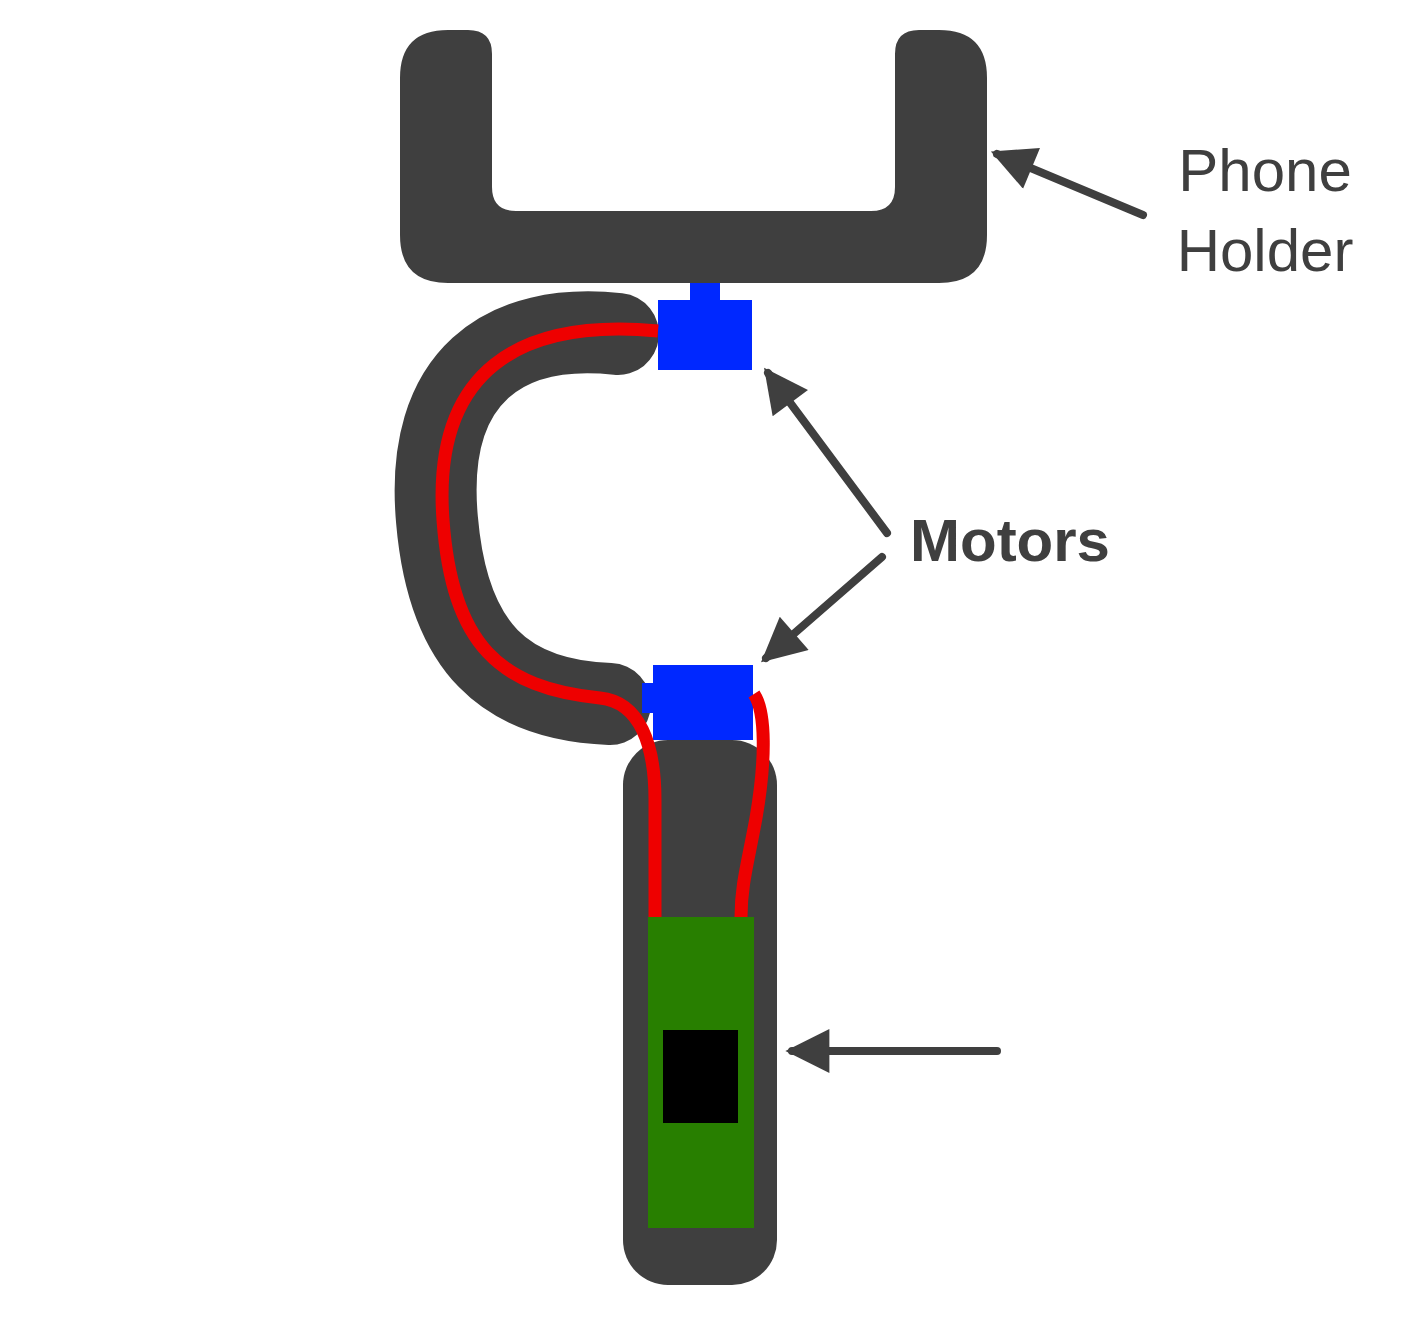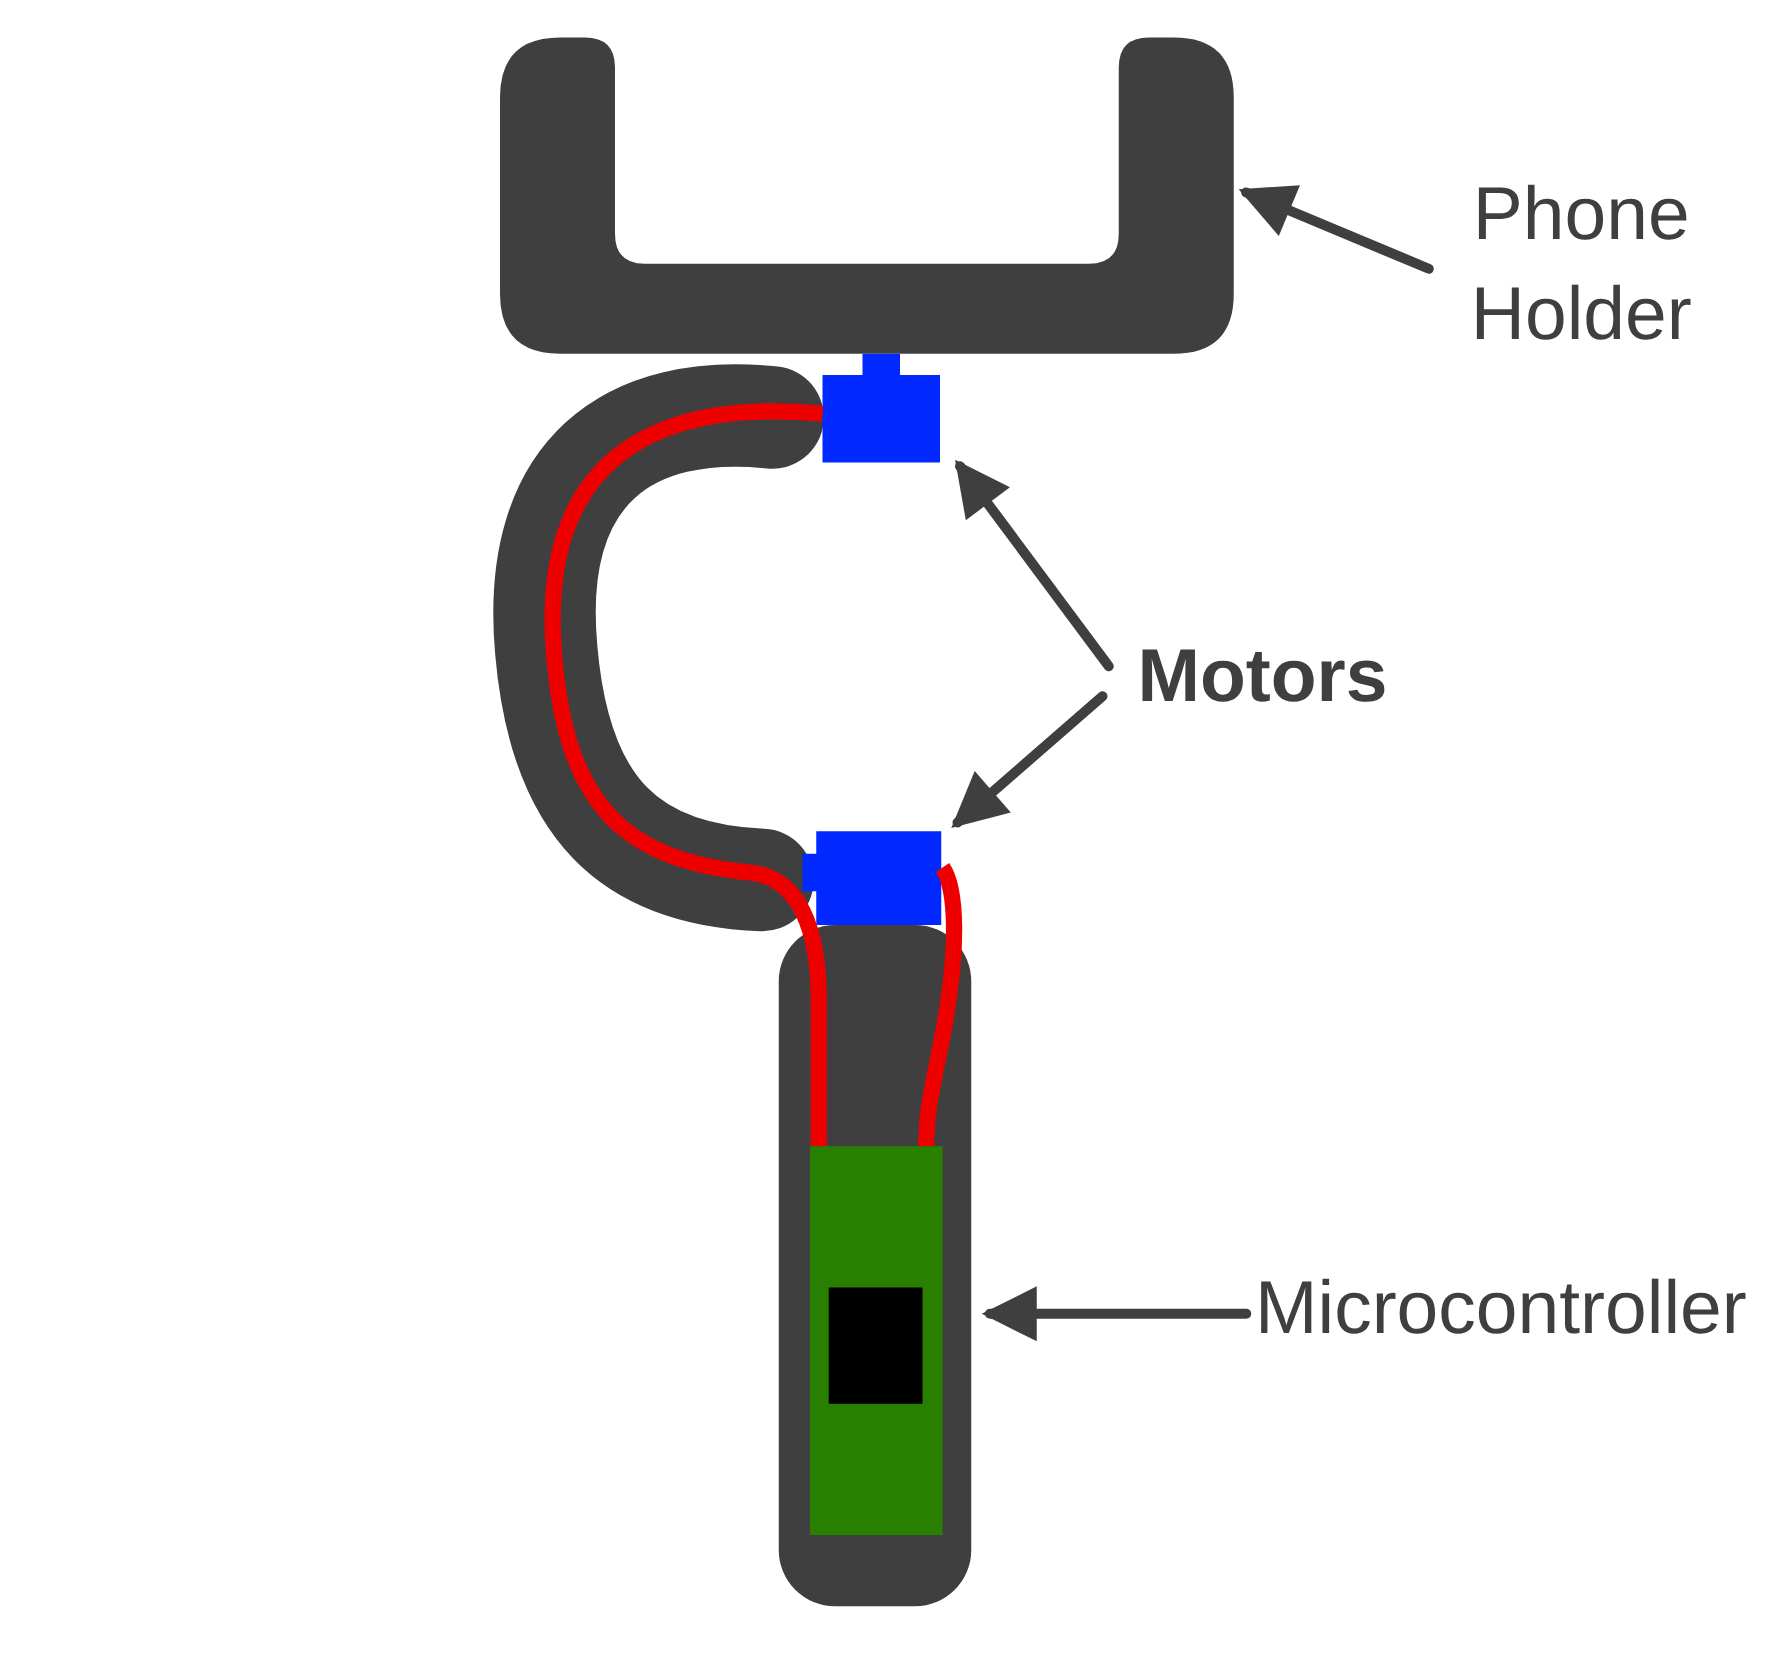--- a/index.html
+++ b/index.html
@@ -108,15 +108,14 @@
     <line x1="1143" y1="215" x2="997" y2="154" stroke="#3f3f3f" stroke-width="8" stroke-linecap="round" marker-end="url(#ah)"></line>
     <line x1="887" y1="533" x2="768" y2="373" stroke="#3f3f3f" stroke-width="8" stroke-linecap="round" marker-end="url(#ah)"></line>
     <line x1="882" y1="557" x2="766" y2="658" stroke="#3f3f3f" stroke-width="8" stroke-linecap="round" marker-end="url(#ah)"></line>
     <line x1="997" y1="1051" x2="792" y2="1051" stroke="#3f3f3f" stroke-width="8" stroke-linecap="round" marker-end="url(#ah)"></line>
   </svg>
 
   <div class="label label-phone-holder">Phone Holder</div>
 
   <div class="label label-motors">Motors</div>
 
-  <div class="label label-microcontroller">Microcontroller</div>
 
 </div>
 
 </body></html>

